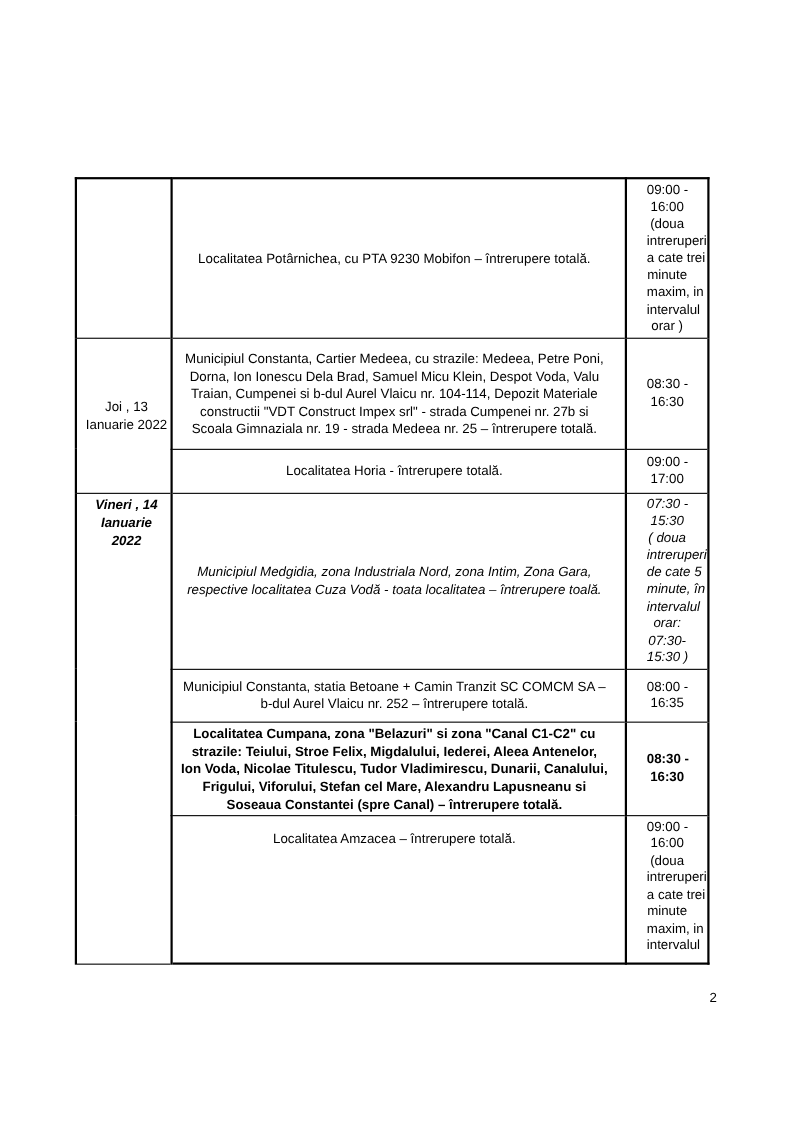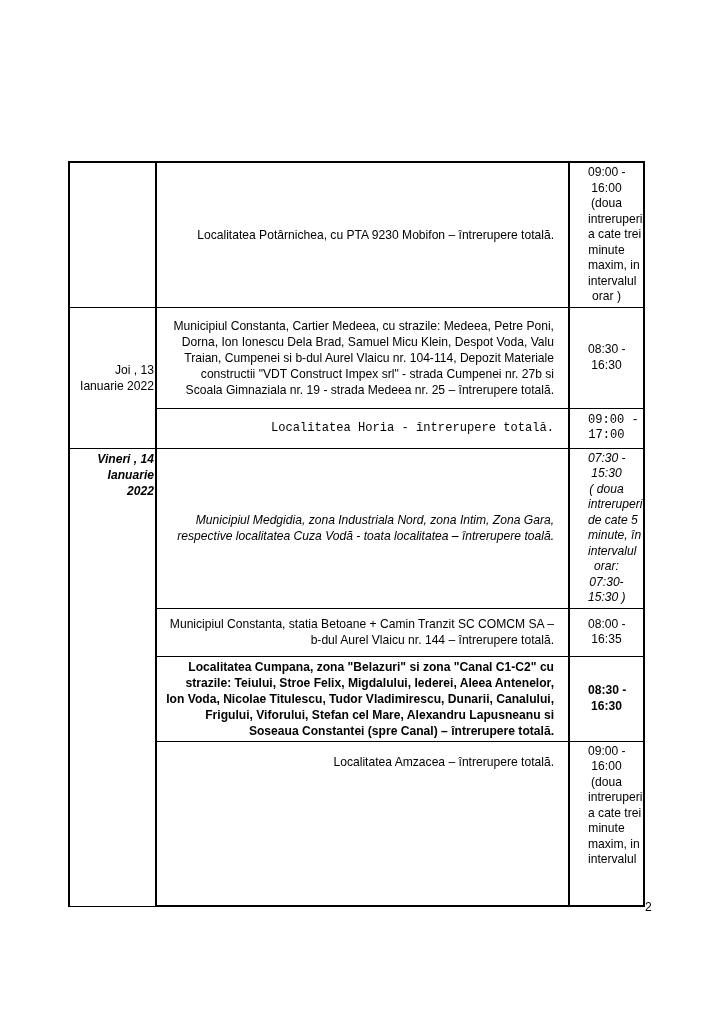--- a/index.html
+++ b/index.html
@@ -31,47 +31,47 @@
   tr.row-a td { border-top-width: 2px; }
   td.thick-top { border-top-width: 3px; }
   tr.row-g td { border-bottom-width: 2px; }
   td.span-bottom { border-bottom-width: 2px; }
 
   td.date {
     white-space: pre;
     line-height: 16px;
     padding: 2px 1px 2px 6px;
     vertical-align: middle;
-    text-align: right;
+    text-align: center;
   }
   td.desc {
     white-space: pre-line;
     line-height: 16px;
     padding: 2px 14px 2px 6px;
     vertical-align: middle;
-    text-align: right;
+    text-align: center;
   }
   td.time {
     white-space: pre;
     line-height: 15.5px;
     padding: 2px 18px;
     vertical-align: middle;
     text-align: center;
   }
   .v-top { vertical-align: top !important; }
   .desc-pad-top { padding-top: 12px !important; }
   .bold { font-weight: bold; }
 
   tr.row-a { height: 141px; }
   tr.row-b { height: 101px; }
-  tr.row-c { height: 40px; font-family: Liberation Mono, monospace;  }
+  tr.row-c { height: 40px;  }
   tr.row-d { height: 159px; font-style: italic; }
   tr.row-e { height: 48px;  }
   tr.row-f { height: 85px;  }
-  tr.row-g { height: 165px; }
+  tr.row-g { height: 135px; }
 
   .pagenum {
     position: absolute;
     left: 645px;
     top: 899px;
     font-size: 12.1px;
     line-height: 16px;
   }
 </style>
 </head>
@@ -132,21 +132,21 @@
 de cate 5
 minute, în
 intervalul
 orar:
 07:30-
 15:30 )</td>
     </tr>
 
     <tr class="row-e">
       <td class="desc">Municipiul Constanta, statia Betoane + Camin Tranzit SC COMCM SA –
-b-dul Aurel Vlaicu nr. 144 – întrerupere totală.</td>
+b-dul Aurel Vlaicu nr. 252 – întrerupere totală.</td>
       <td class="time">08:00 -
 16:35</td>
     </tr>
 
     <tr class="row-f">
       <td class="desc bold">Localitatea Cumpana, zona "Belazuri" si zona "Canal C1-C2" cu
 strazile: Teiului, Stroe Felix, Migdalului, Iederei, Aleea Antenelor,
 Ion Voda, Nicolae Titulescu, Tudor Vladimirescu, Dunarii, Canalului,
 Frigului, Viforului, Stefan cel Mare, Alexandru Lapusneanu si
 Soseaua Constantei (spre Canal) – întrerupere totală.</td>

